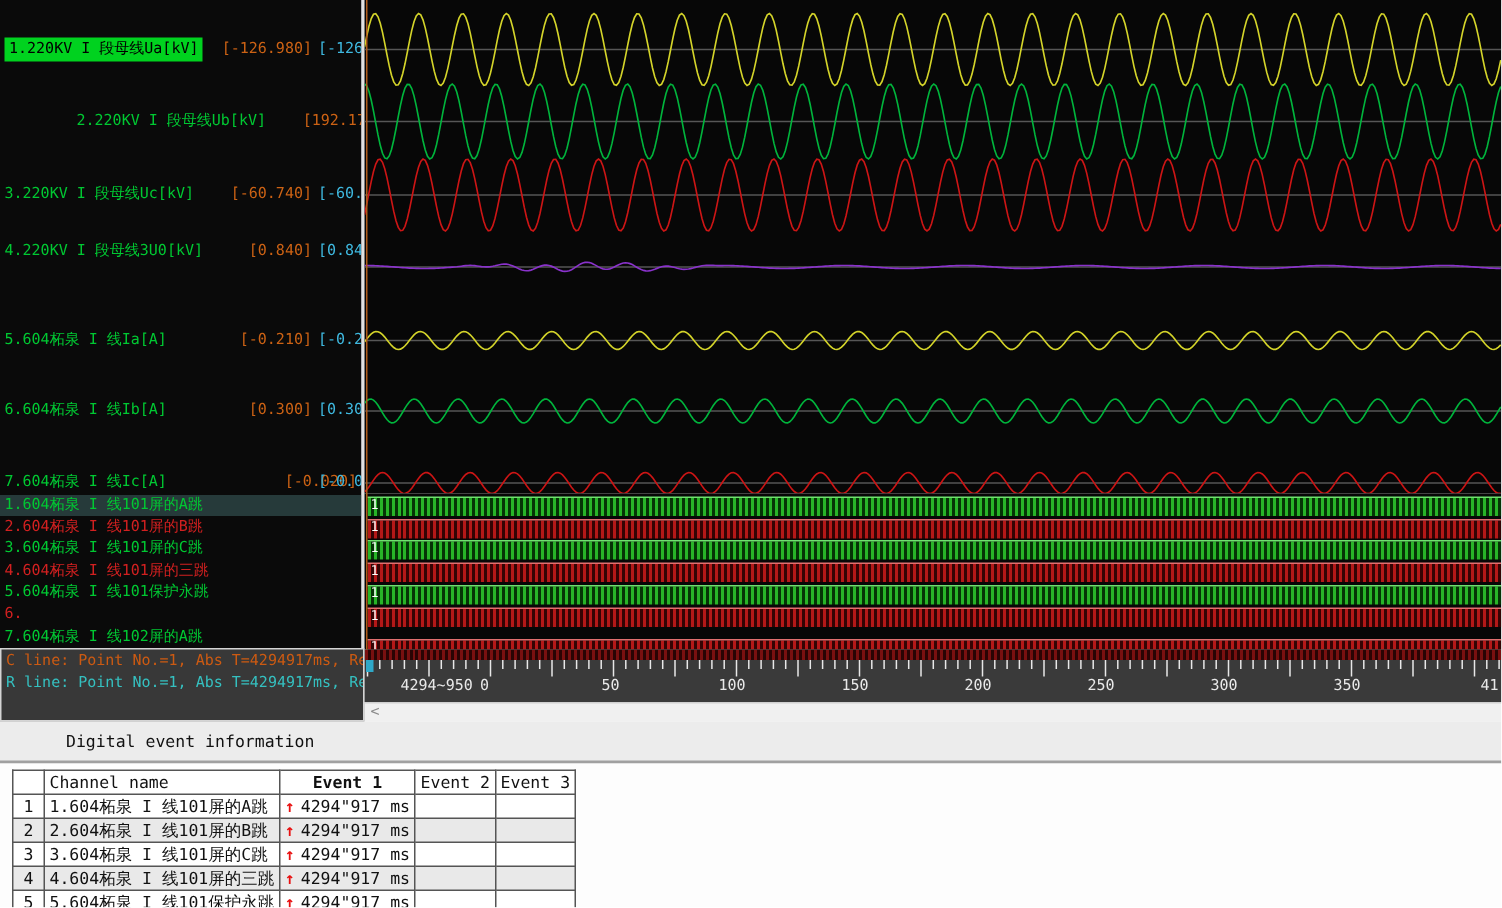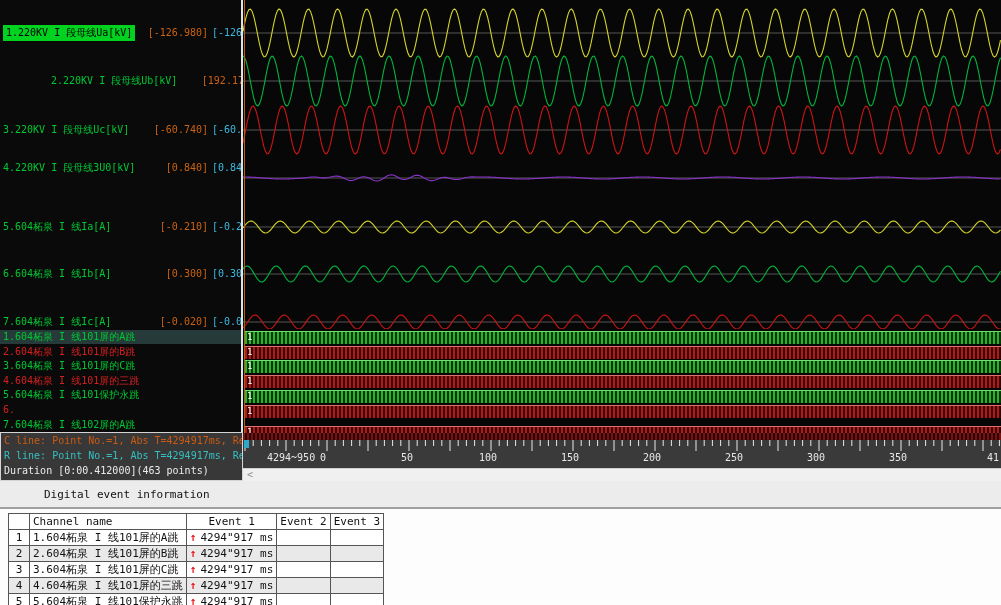--- a/index.html
+++ b/index.html
@@ -92,21 +92,21 @@
       <div class="achan" style="top: 219px;">
         <span class="lbl">5.604柘泉 I 线Ia[A]</span>
         <span class="v1">[-0.210]</span>
         <span class="v2">[-0.210]</span>
       </div>
       <div class="achan" style="top: 266px;">
         <span class="lbl">6.604柘泉 I 线Ib[A]</span>
         <span class="v1">[0.300]</span>
         <span class="v2">[0.300]</span>
       </div>
-      <div class="achan" style="top: 314px;">
+      <div class="achan" style="top: 314px; padding-left: 30px;">
         <span class="lbl">7.604柘泉 I 线Ic[A]</span>
         <span class="v1">[-0.020]</span>
         <span class="v2">[-0.020]</span>
       </div>
       <div class="dchan sel" style="top: 330px;">
         <span class="lbl g">1.604柘泉 I 线101屏的A跳</span>
       </div>
       <div class="dchan" style="top: 344.6px;">
         <span class="lbl r">2.604柘泉 I 线101屏的B跳</span>
       </div>
@@ -280,37 +280,36 @@
       <span class="axlbl" style="left: 400px;">200</span>
       <span class="axlbl" style="left: 482px;">250</span>
       <span class="axlbl" style="left: 564px;">300</span>
       <span class="axlbl" style="left: 646px;">350</span>
       <span class="axlbl" style="left: 744px;">41</span>
     </div>
 
   <div id="statuspanel">
     <div class="st-c">C line: Point No.=1, Abs T=4294917ms,  Rel T=42949</div>
     <div class="st-r">R line: Point No.=1, Abs T=4294917ms,  Rel T=42949</div>
-    <div class="st-d">Duration [0:00.412000](463 points)</div>
   </div>
 
   <div id="scrollrow">
     <span class="arr">&lt;</span>
   </div>
 
   <div id="bottomstrip">
     <span class="ttl">Digital event information</span>
   </div>
   <div id="bottomwhite">
     <table id="evtable">
       <thead>
           <tr id="evhead">
             <th class="num"></th>
             <th class="name" style="text-align: left;">Channel name</th>
-            <th class="e1" style="text-align: center;">Event 1</th>
+            <th class="e1" style="text-align: center; font-weight: bold;">Event 1</th>
             <th class="e2" style="text-align: center;">Event 2</th>
             <th class="e3" style="text-align: center;">Event 3</th>
           </tr>
         </thead>
       <tbody id="evbody">
           <tr>
             <td class="num">1</td>
             <td class="name">1.604柘泉 I 线101屏的A跳</td>
             <td class="e1"><span class="uparrow">↑</span><span>4294"917 ms</span></td>
             <td class="e2"></td>

